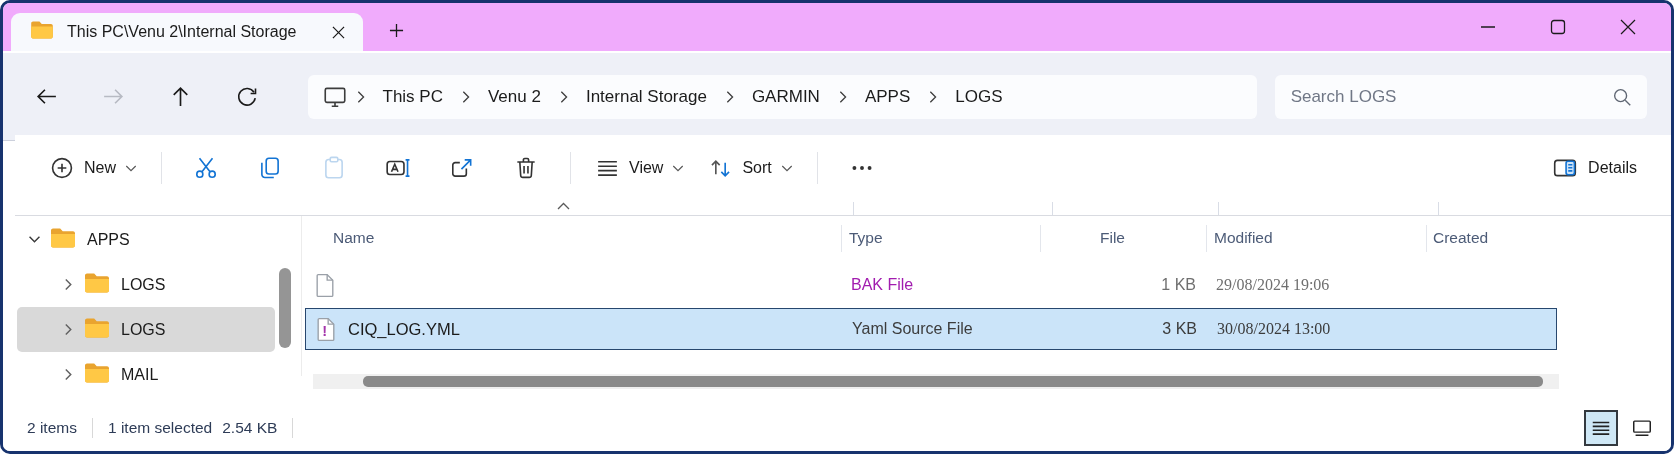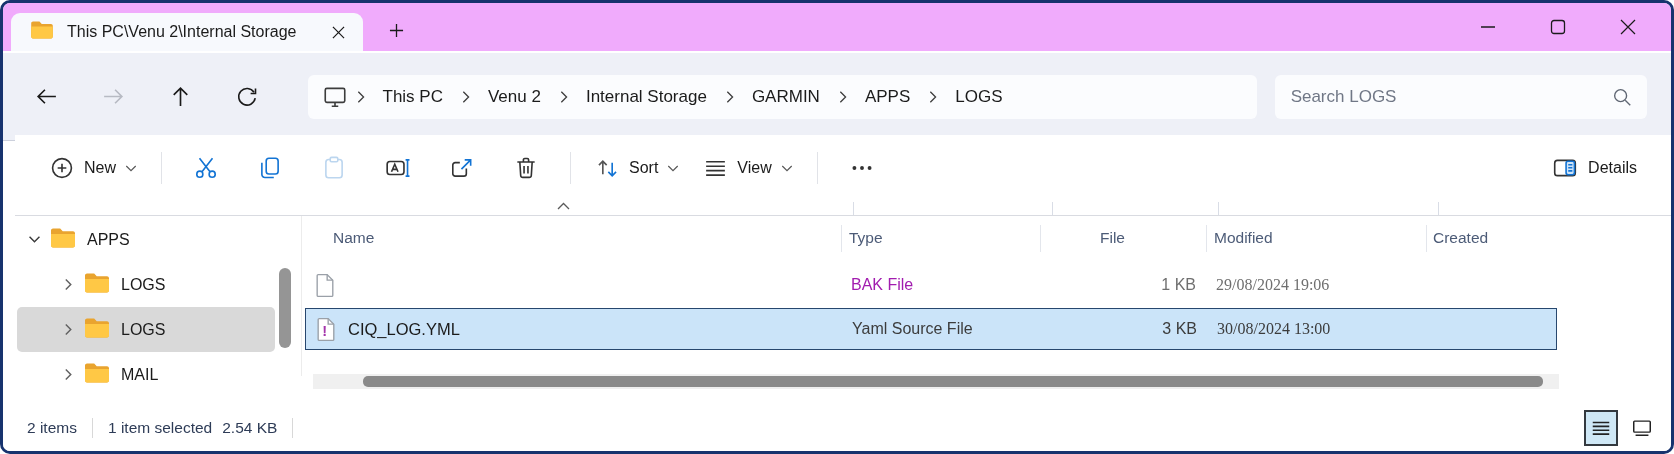--- a/index.html
+++ b/index.html
@@ -246,39 +246,39 @@
     </div>
     <div class="ticon">
       <svg width="26" height="26" viewBox="0 0 24 24" fill="none" stroke="#333" stroke-width="1.5">
           <path d="M4 6.5h16M9.6 6.2V4.4c0-.7.6-1.2 1.2-1.2h2.4c.7 0 1.2.5 1.2 1.2v1.8M6.3 6.5l.8 12.4a2 2 0 0 0 2 1.8h5.8a2 2 0 0 0 2-1.8l.8-12.4"></path>
           <path d="M10.2 10.2v6.8M13.8 10.2v6.8"></path>
         </svg>
     </div>
     <div class="tdiv"></div>
     <div class="tbtn">
       <span style="display:flex;">
+        <svg width="25" height="25" viewBox="0 0 24 24" fill="none" stroke="#333" stroke-width="1.6">
+            <path d="M3 5.5h18M3 9.8h18M3 14.1h18M3 18.4h18"></path>
+          </svg>
+      </span>
+      <span>View</span>
+      <span style="display:flex;">
+        <svg width="12" height="9" viewBox="0 0 14 10" fill="none" stroke="#5a5a5a" stroke-width="1.5">
+            <path d="M1.5 2l5.5 5.5L12.5 2"></path>
+          </svg>
+      </span>
+    </div>
+    <div class="tbtn">
+      <span style="display:flex;">
         <svg width="25" height="25" viewBox="0 0 24 24" fill="none" stroke-width="1.6">
             <path d="M7.5 17.5V5M3.8 8.7L7.5 5l3.7 3.7" stroke="#555"></path>
             <path d="M16.5 6.5V19M12.8 15.3l3.7 3.7 3.7-3.7" stroke="#1374d4"></path>
           </svg>
       </span>
       <span>Sort</span>
-      <span style="display:flex;">
-        <svg width="12" height="9" viewBox="0 0 14 10" fill="none" stroke="#5a5a5a" stroke-width="1.5">
-            <path d="M1.5 2l5.5 5.5L12.5 2"></path>
-          </svg>
-      </span>
-    </div>
-    <div class="tbtn">
-      <span style="display:flex;">
-        <svg width="25" height="25" viewBox="0 0 24 24" fill="none" stroke="#333" stroke-width="1.6">
-            <path d="M3 5.5h18M3 9.8h18M3 14.1h18M3 18.4h18"></path>
-          </svg>
-      </span>
-      <span>View</span>
       <span style="display:flex;">
         <svg width="12" height="9" viewBox="0 0 14 10" fill="none" stroke="#5a5a5a" stroke-width="1.5">
             <path d="M1.5 2l5.5 5.5L12.5 2"></path>
           </svg>
       </span>
     </div>
     <div class="tdiv"></div>
     <div class="ticon">
       <svg width="26" height="26" viewBox="0 0 24 24" fill="#333">
           <circle cx="5" cy="12" r="1.8"></circle>

